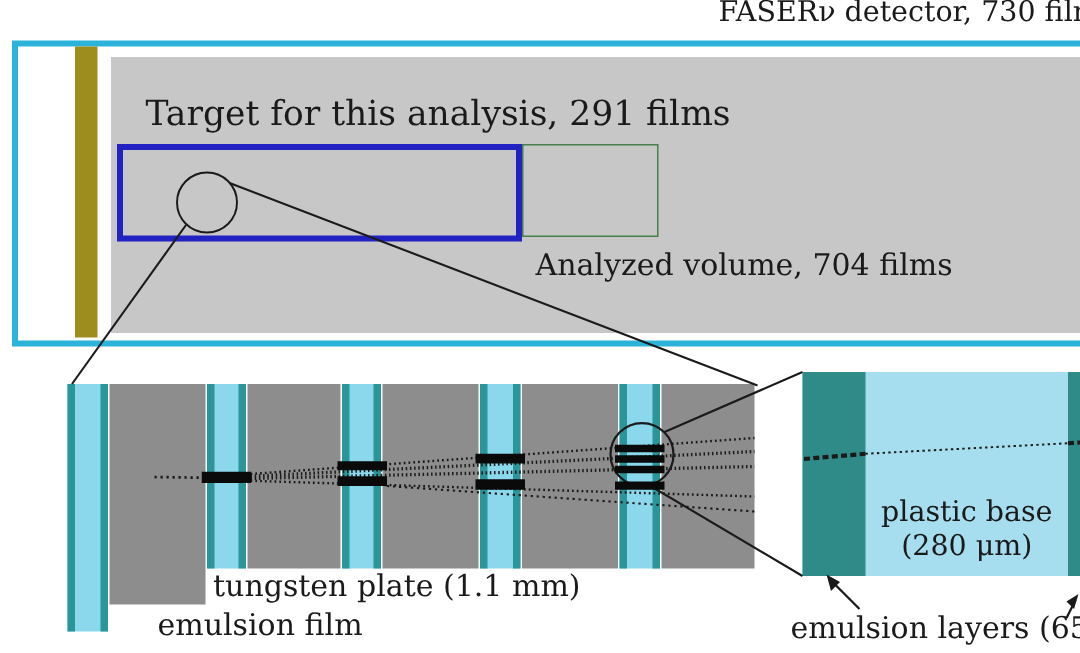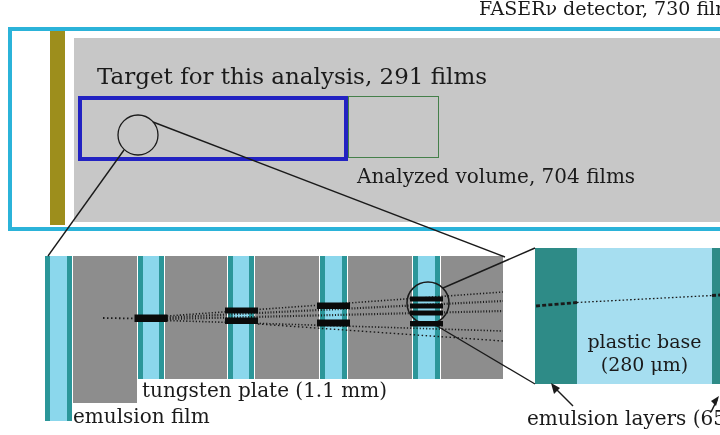--- a/index.html
+++ b/index.html
@@ -22,21 +22,21 @@
   #film-2{left:138px;width:26px;height:123px;}
   #film-3{left:228px;width:26px;height:123px;}
   #film-4{left:320px;width:27px;height:123px;}
   #film-5{left:413px;width:27px;height:123px;}
   #plate-1{left:73px;width:64px;height:147px;}
   #plate-2{left:165px;width:62px;height:123px;}
   #plate-3{left:255px;width:64px;height:123px;}
   #plate-4{left:348px;width:64px;height:123px;}
   #plate-5{left:441px;width:62px;height:123px;}
   #tungsten-label{left:142px;top:378px;font-size:20px;white-space:nowrap;}
-  #emulsion-film-label{left:73px;top:404px;font-size:20px;white-space:nowrap;}
+  #emulsion-film-label{left:73px;top:404px;font-size:20px;white-space:nowrap;padding-left:32px;}
   
   #detail-panel{left:535px;top:248px;width:190px;height:136px;background:var(--base-blue);}
   #layer-left{left:535px;top:248px;width:42px;height:136px;background:var(--teal-layer);}
   #layer-right{left:712px;top:248px;width:13px;height:136px;background:var(--teal-layer);}
   #plastic-base-label{left:577px;top:330px;width:135px;text-align:center;font-size:19px;line-height:1.2;}
   #emulsion-layers-label{left:527px;top:406px;font-size:20px;white-space:nowrap;}
   
   #overlay{left:0;top:0;width:720px;height:435px;pointer-events:none;}
 </style>
 </head>

